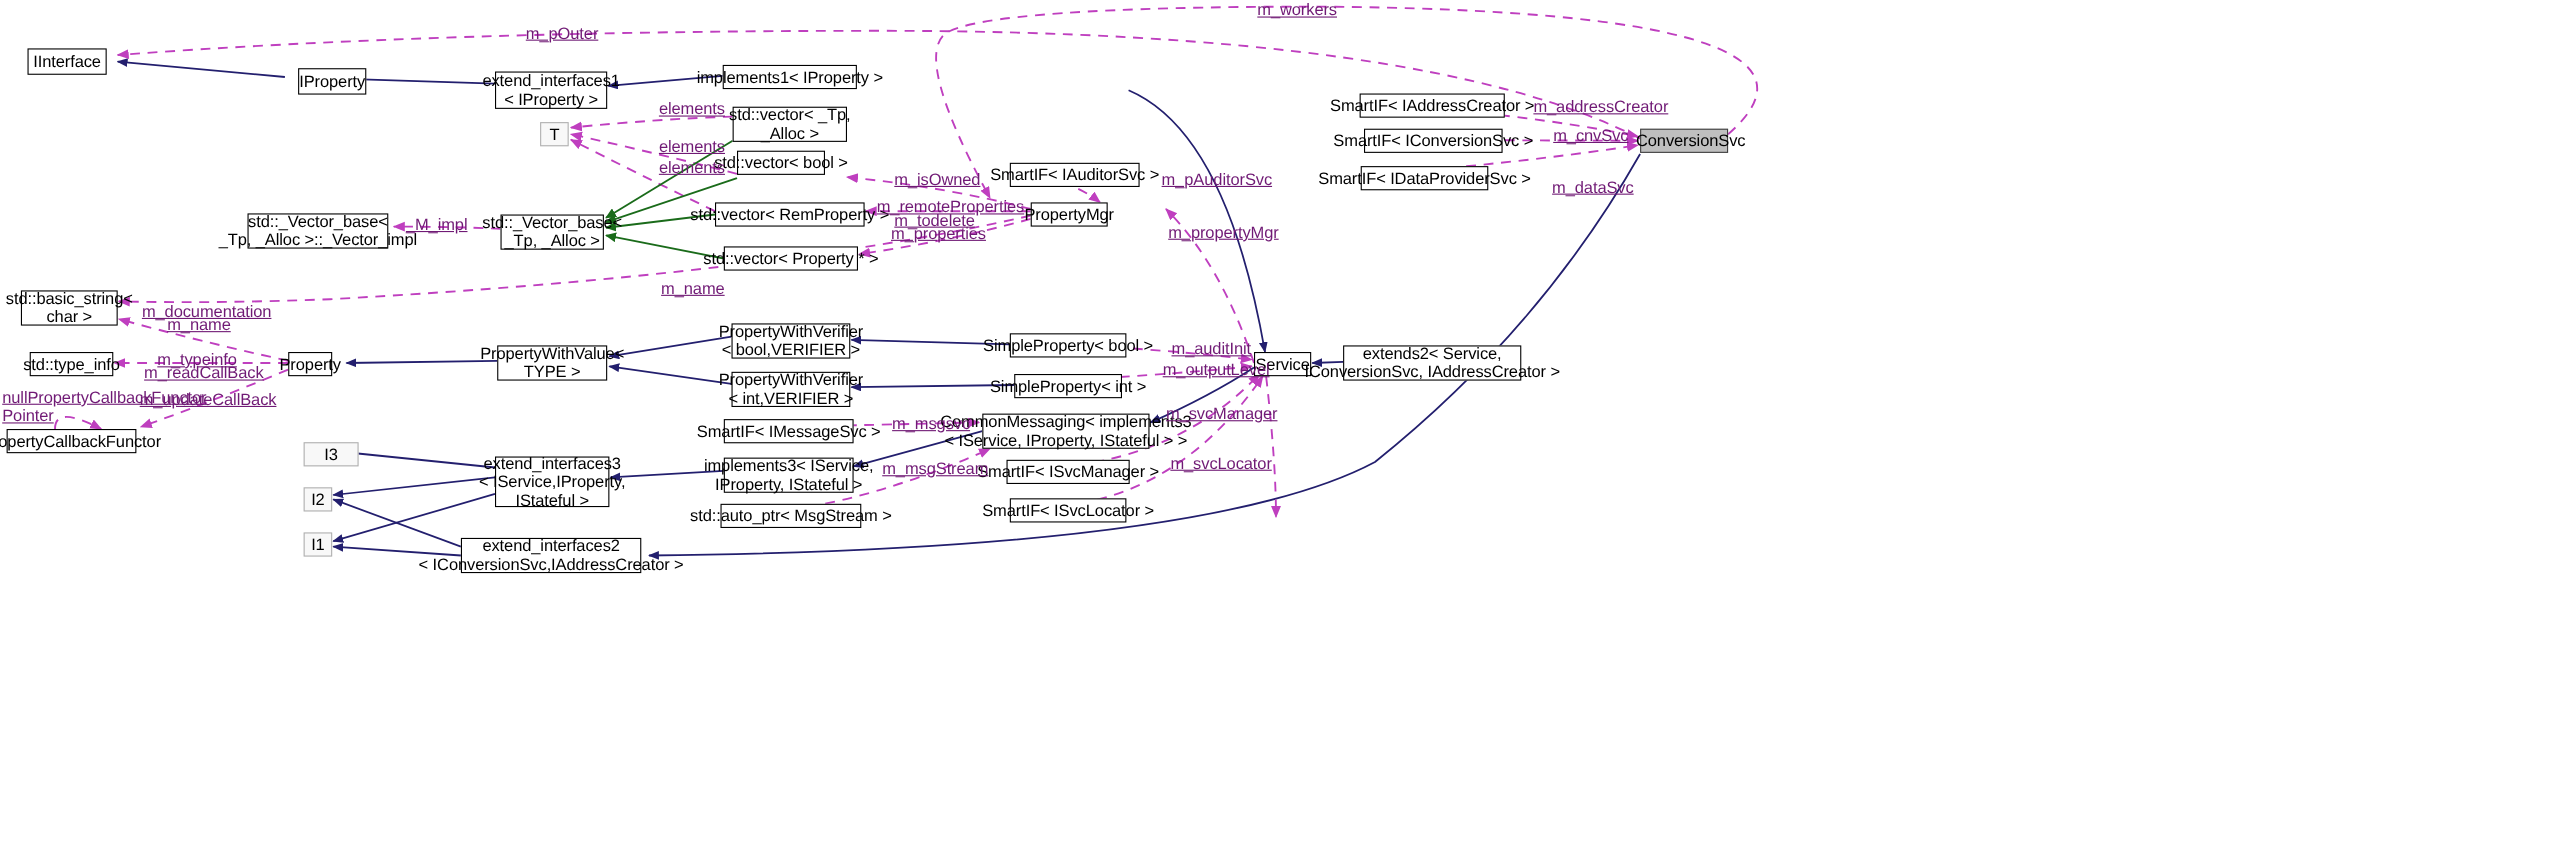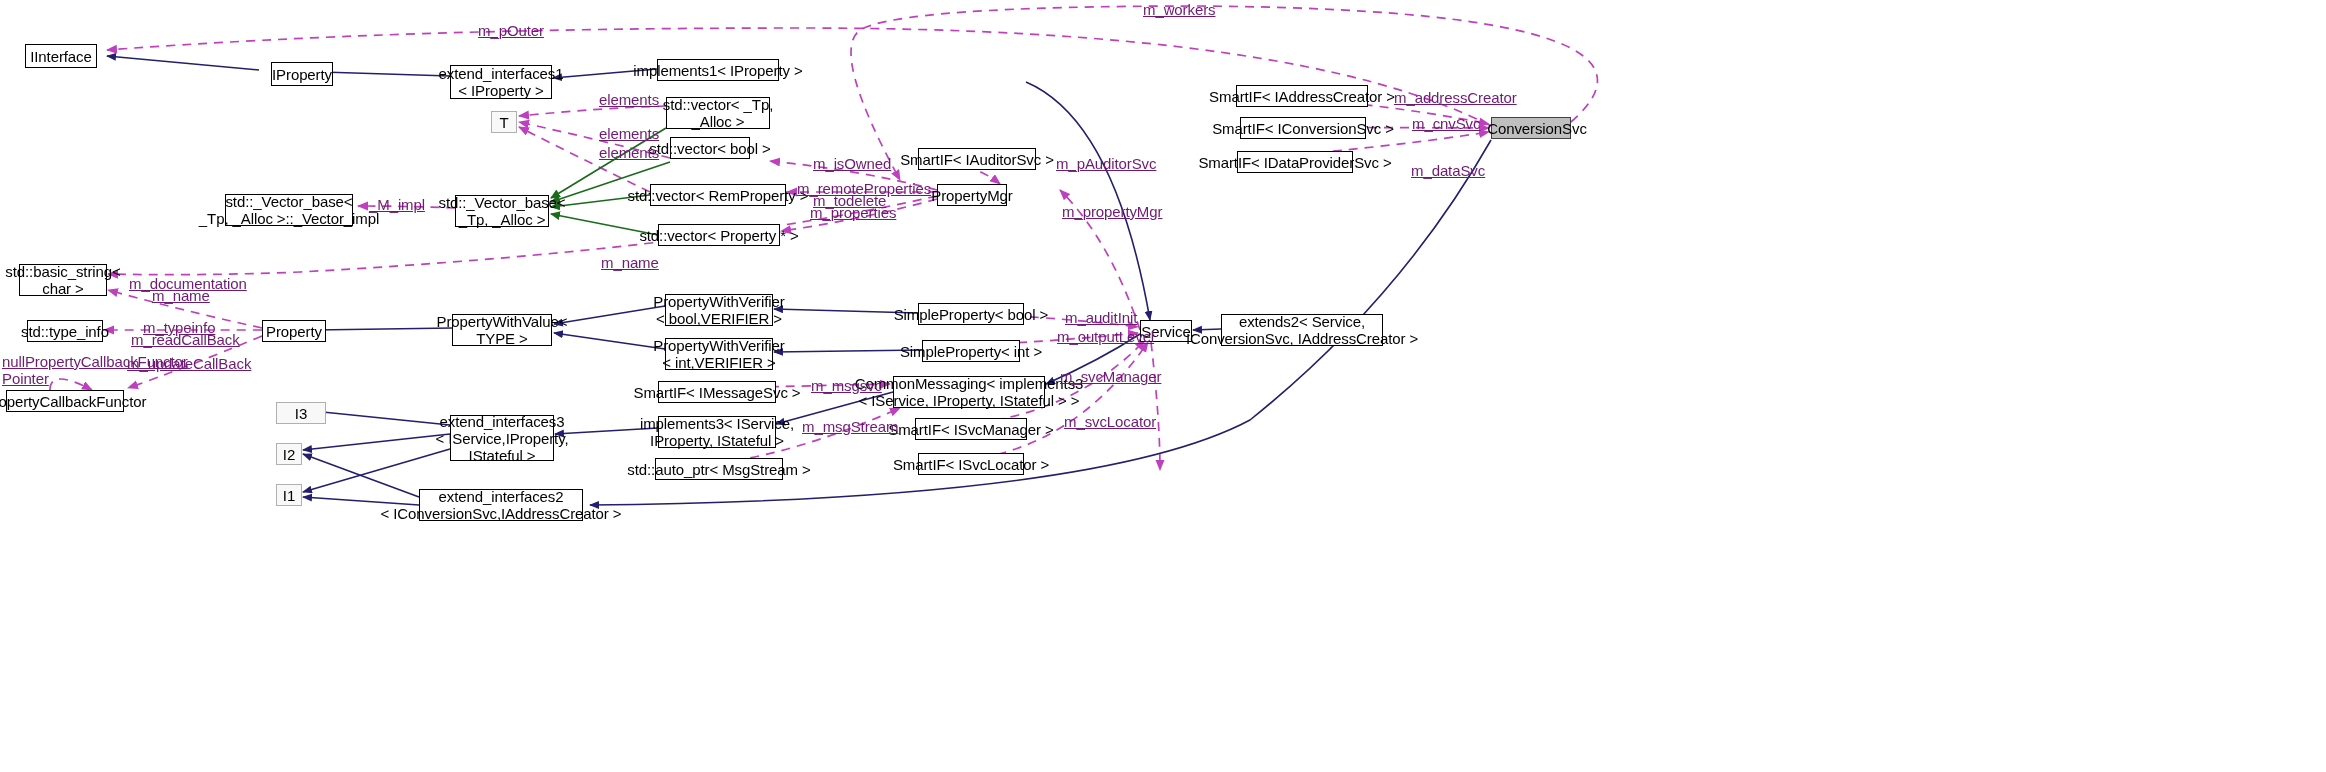--- a/index.html
+++ b/index.html
@@ -150,21 +150,21 @@
       <div class="node" style="left: 225px; top: 194px; width: 128px; height: 32px;">std::_Vector_base&lt;
 _Tp, _Alloc &gt;::_Vector_impl</div>
       <div class="node" style="left: 455px; top: 195px; width: 94px; height: 32px;">std::_Vector_base&lt;
 _Tp, _Alloc &gt;</div>
       <div class="node" style="left: 937px; top: 184px; width: 70px; height: 22px;">PropertyMgr</div>
       <div class="node" style="left: 918px; top: 148px; width: 118px; height: 22px;">SmartIF&lt; IAuditorSvc &gt;</div>
       <div class="node" style="left: 19px; top: 264px; width: 88px; height: 32px;">std::basic_string&lt;
 char &gt;</div>
       <div class="node" style="left: 27px; top: 320px; width: 76px; height: 22px;">std::type_info</div>
       <div class="node" style="left: 6px; top: 390px; width: 118px; height: 22px;">PropertyCallbackFunctor</div>
-      <div class="node" style="left: 262px; top: 320px; width: 64px; height: 22px; text-align: right;">Property</div>
+      <div class="node" style="left: 262px; top: 320px; width: 40px; height: 22px; text-align: right;">Property</div>
       <div class="node" style="left: 452px; top: 314px; width: 100px; height: 32px;">PropertyWithValue&lt;
 TYPE &gt;</div>
       <div class="node" style="left: 665px; top: 294px; width: 108px; height: 32px;">PropertyWithVerifier
 &lt; bool,VERIFIER &gt;</div>
       <div class="node" style="left: 665px; top: 338px; width: 108px; height: 32px;">PropertyWithVerifier
 &lt; int,VERIFIER &gt;</div>
       <div class="node" style="left: 918px; top: 303px; width: 106px; height: 22px;">SimpleProperty&lt; bool &gt;</div>
       <div class="node" style="left: 922px; top: 340px; width: 98px; height: 22px;">SimpleProperty&lt; int &gt;</div>
       <div class="node" style="left: 1140px; top: 320px; width: 52px; height: 22px;">Service</div>
       <div class="node" style="left: 1221px; top: 314px; width: 162px; height: 32px;">extends2&lt; Service,

